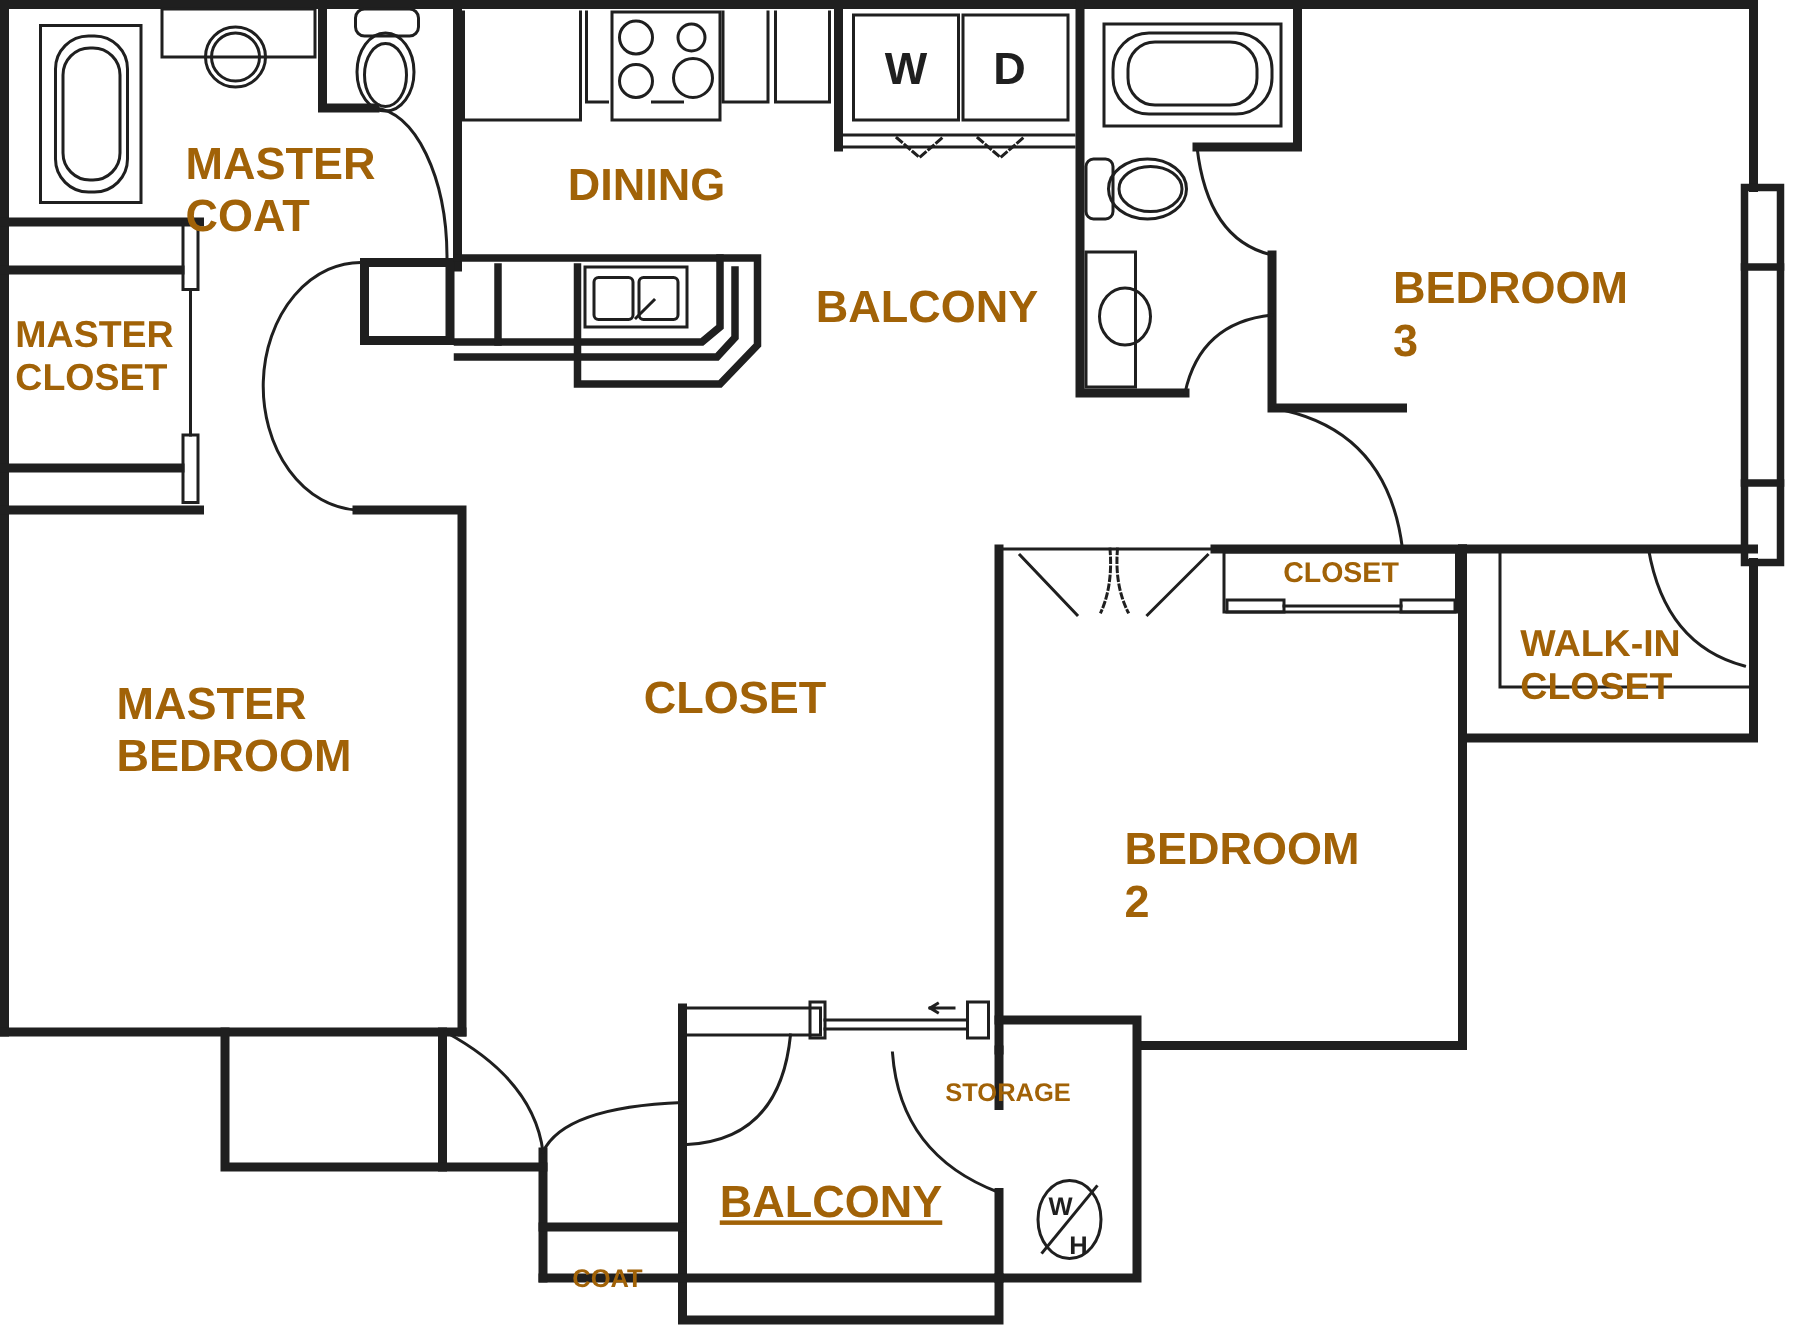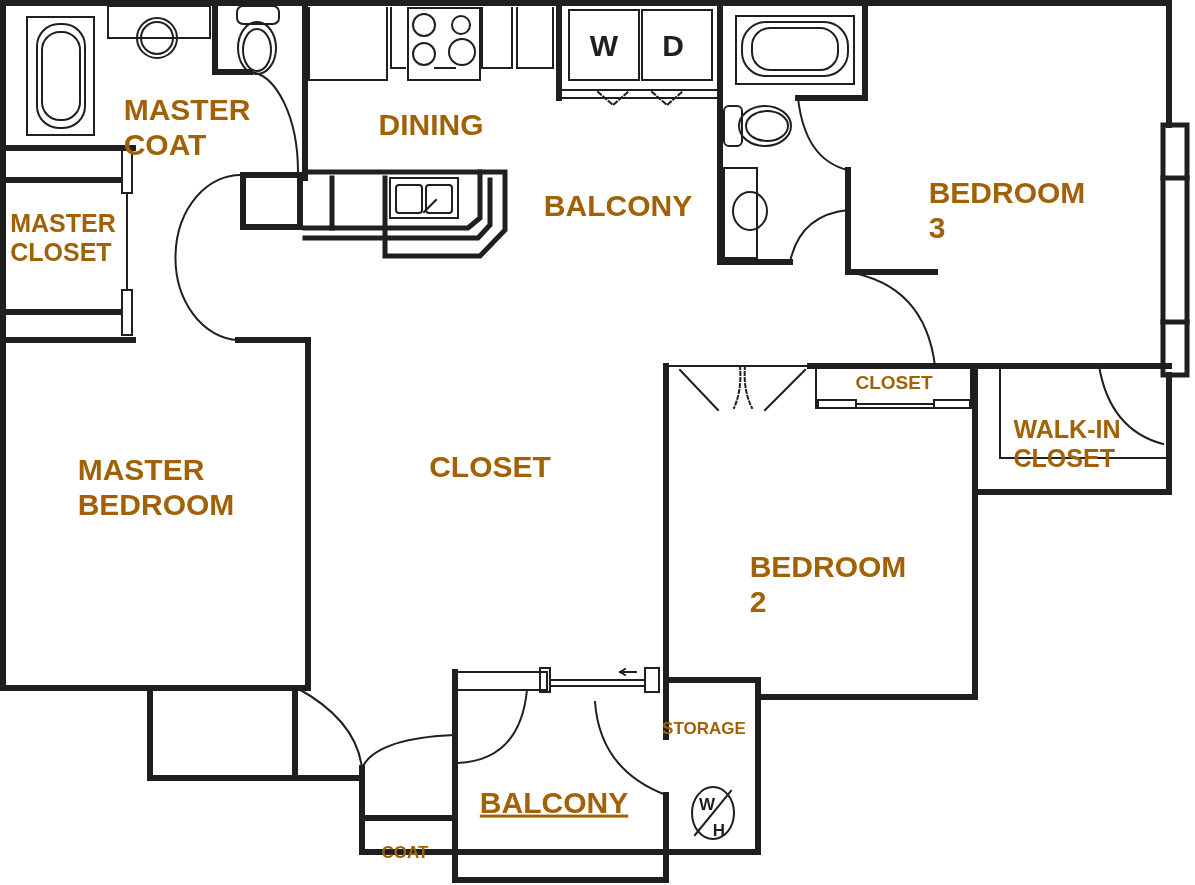--- a/index.html
+++ b/index.html
@@ -225,21 +225,21 @@
   <div>CLOSET</div>
 </div>
 <div class="lbl mid" style="left:1067px;top:444px;">
   <div>WALK-IN</div>
   <div>CLOSET</div>
 </div>
 <div class="lbl big" style="left:828px;top:585px;">
   <div>BEDROOM</div>
   <div>2</div>
 </div>
-<div class="lbl xs" style="left:704px;top:729px;">
+<div class="lbl xs" style="left:672px;top:729px;">
   <div>STORAGE</div>
 </div>
 <div class="lbl big" style="left:554px;top:803px;text-decoration:underline;">
   <div>BALCONY</div>
 </div>
 <div class="lbl xs" style="left:405px;top:853px;">
   <div>COAT</div>
 </div>
 
 </body></html>

